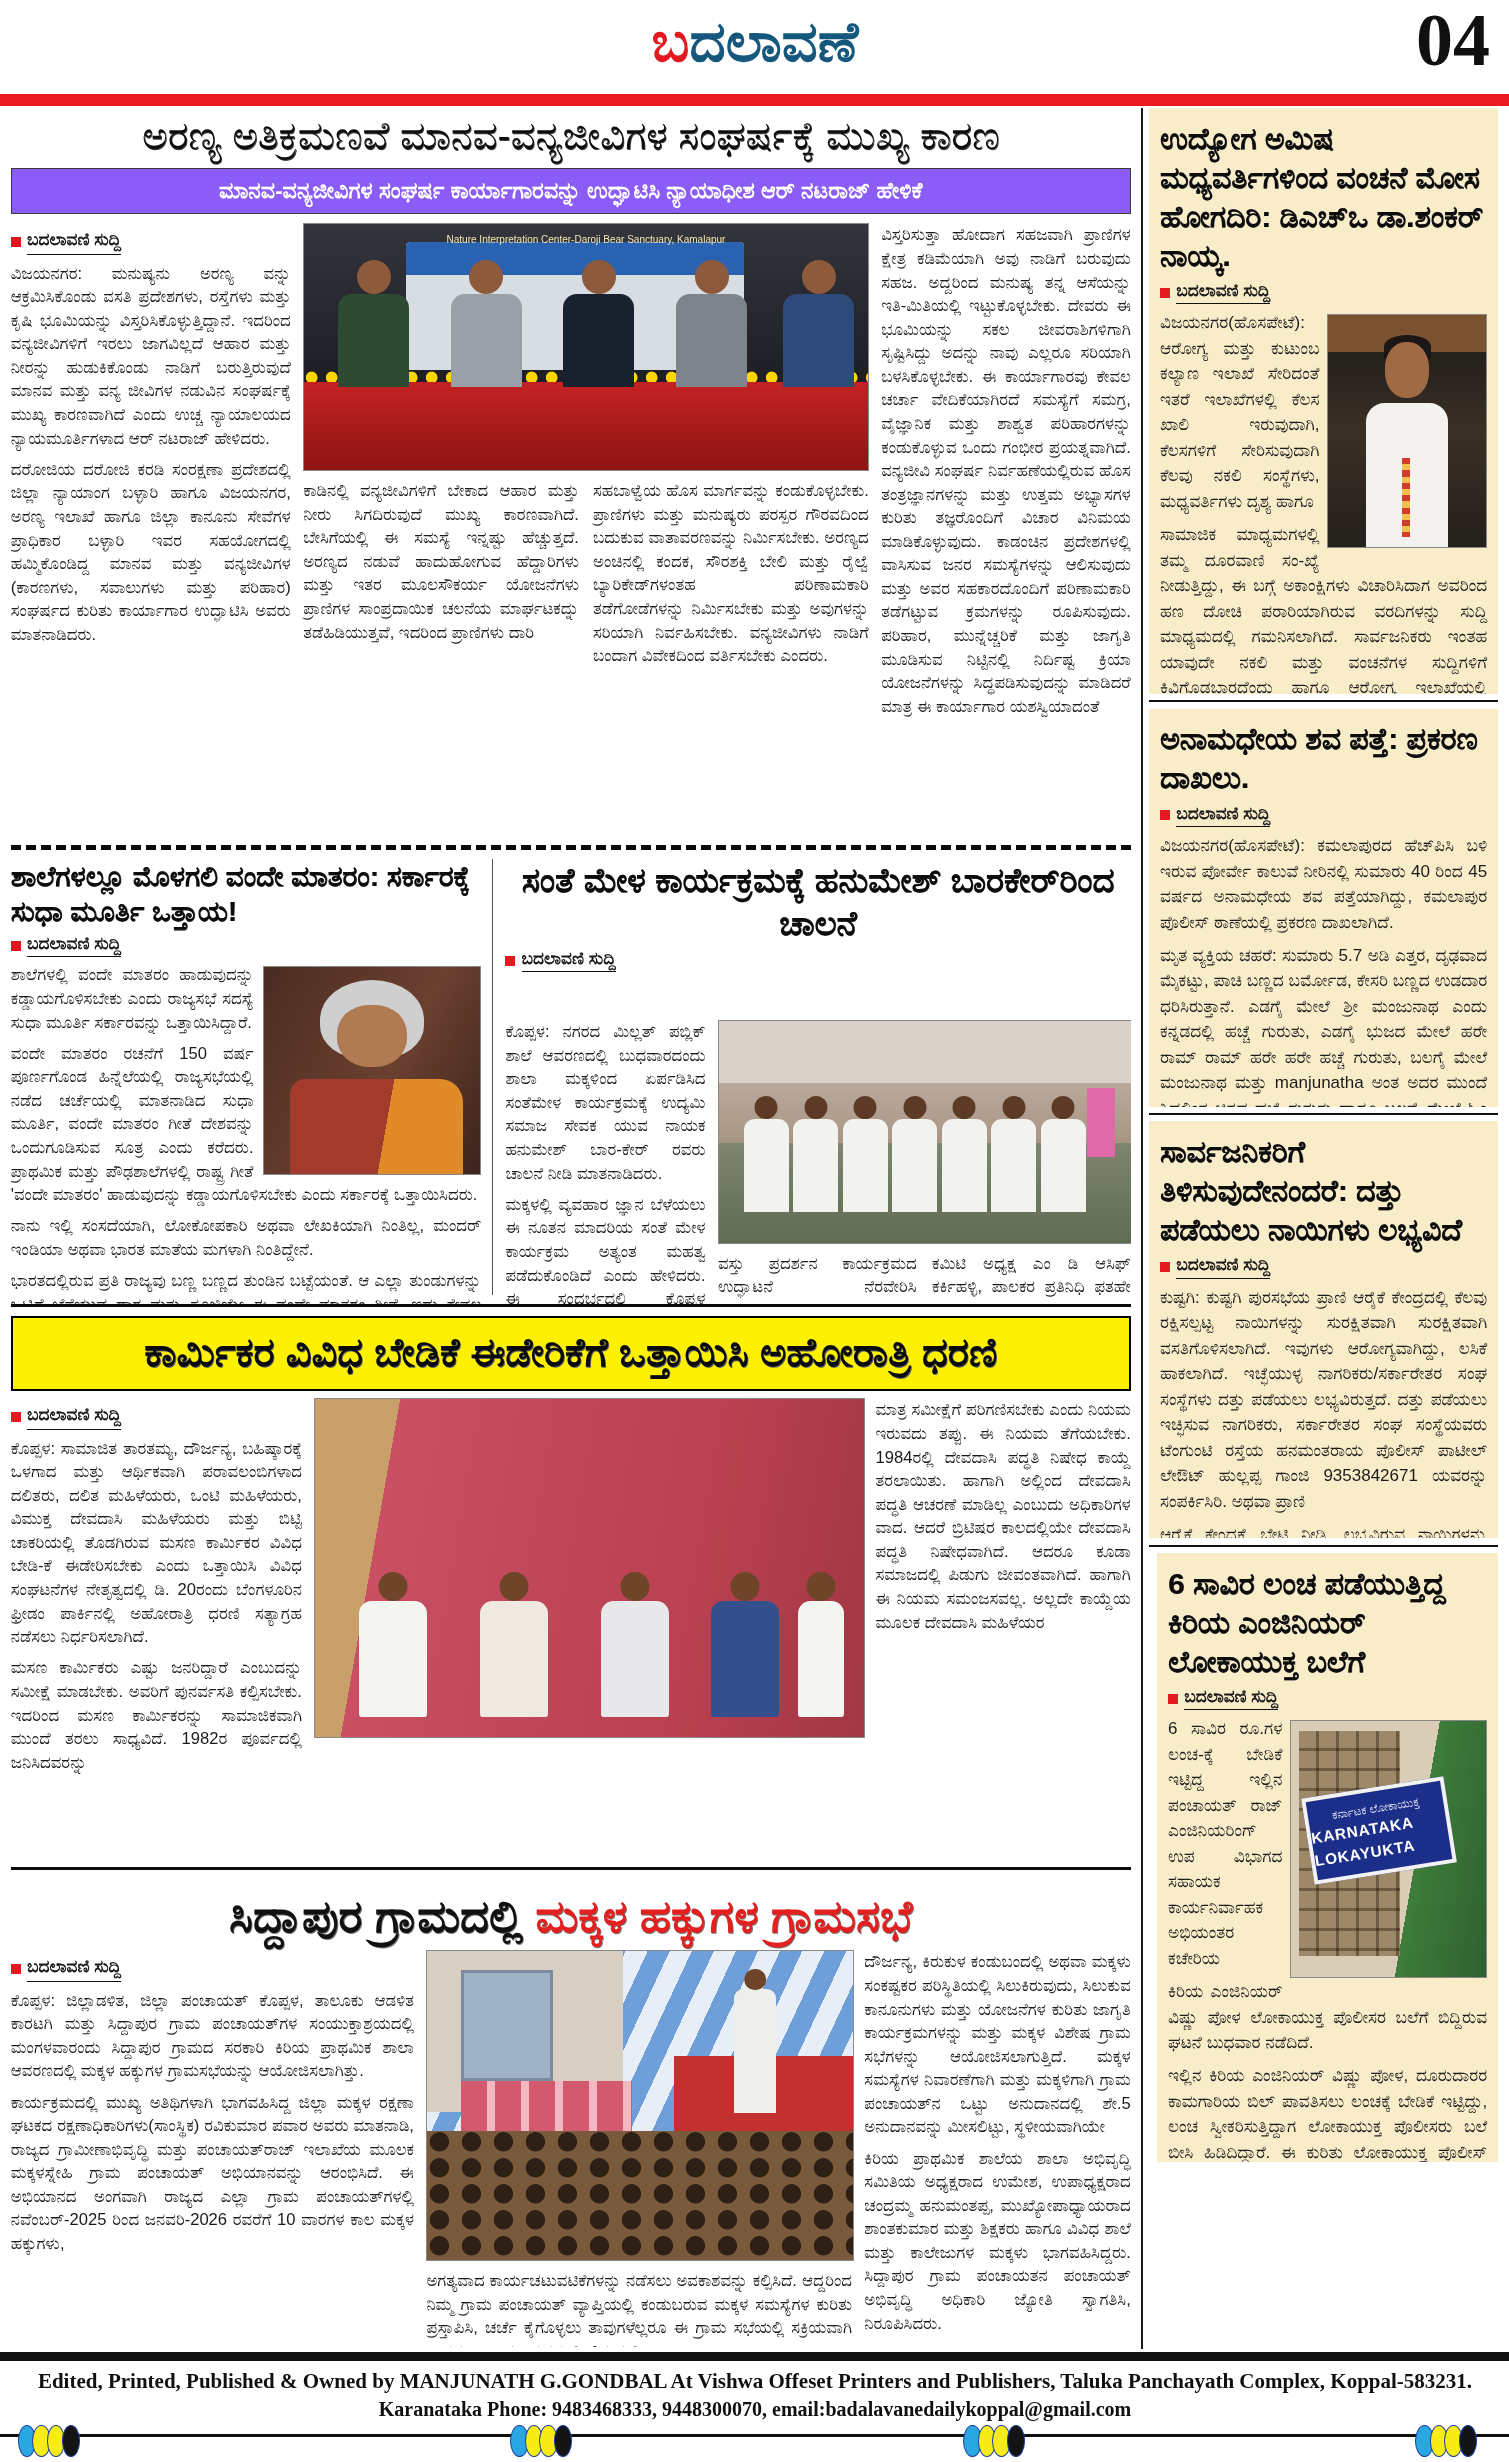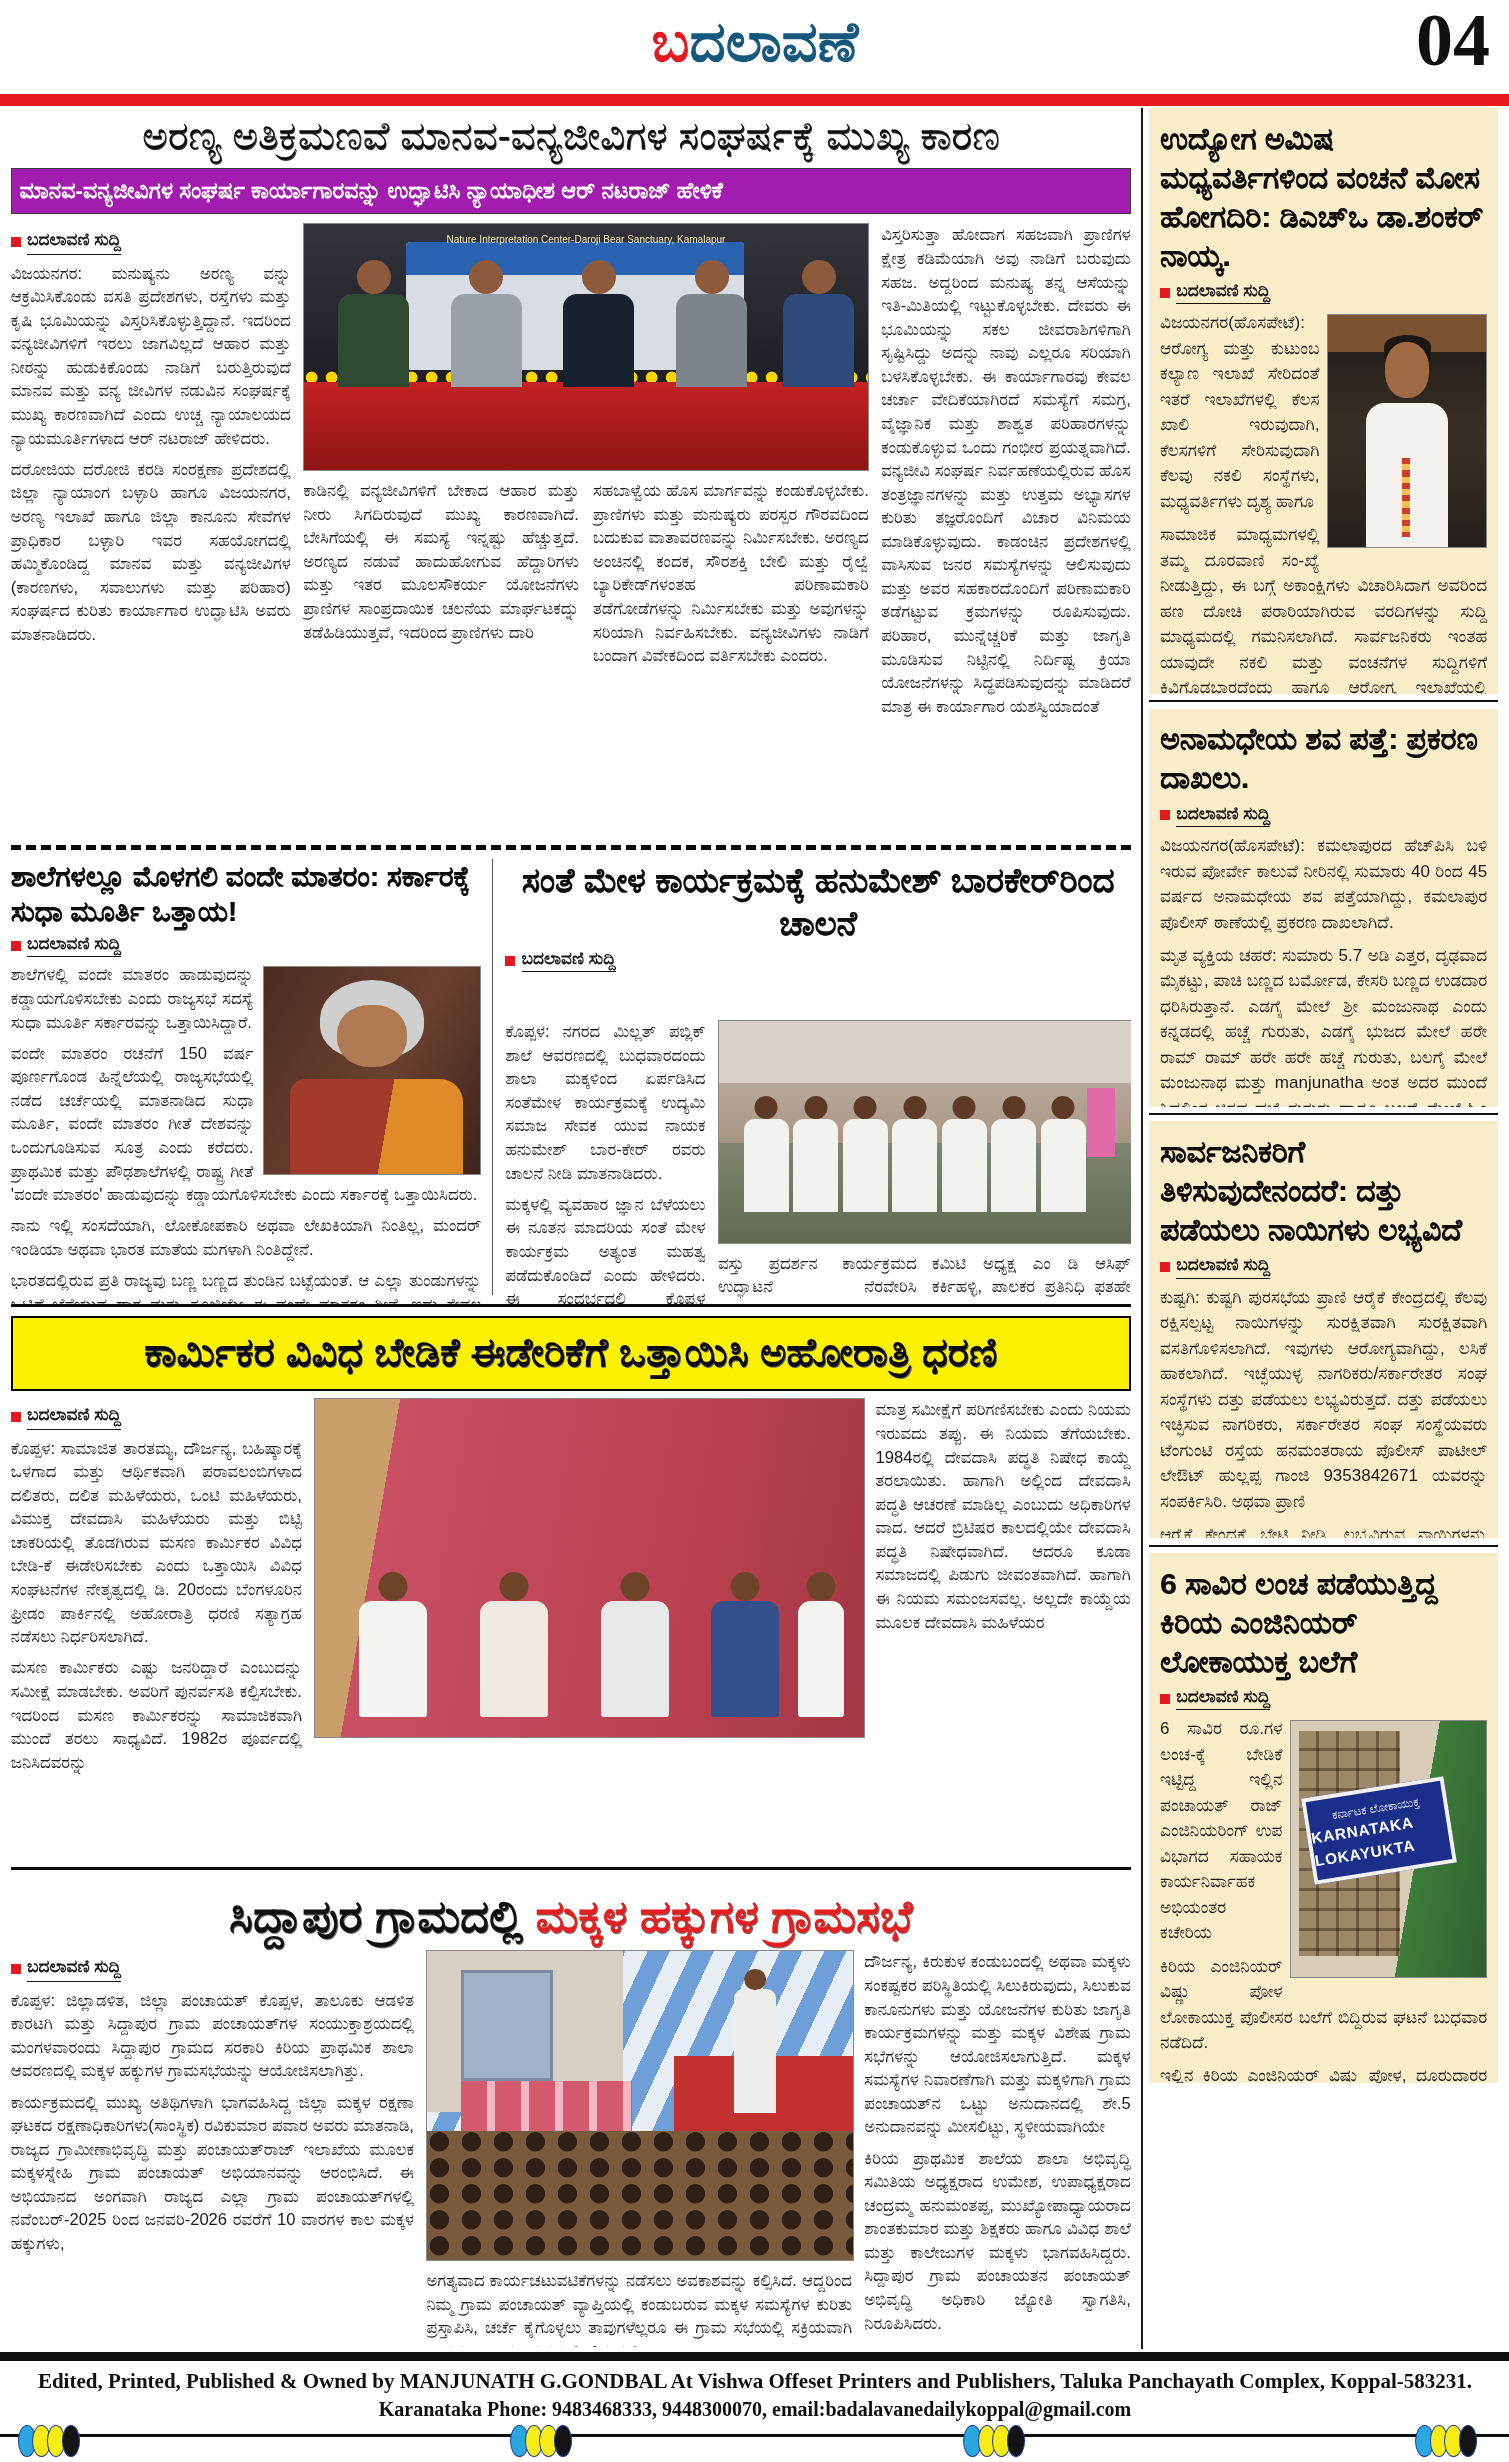--- a/index.html
+++ b/index.html
@@ -20,22 +20,22 @@
   .byline{display:flex;align-items:center;gap:6.2px;margin:4.6px 0 6.2px 0;}
   .byline .sq{width:10px;height:10px;background:#e3191f;display:inline-block;}
   .byline .bl{font-size:17px;font-weight:bold;border-bottom:1.5px solid #111;padding-bottom:2.3px;}
   .bodytxt{font-size:16.6px;line-height:1.42;text-align:justify;}
   .bodytxt p{margin:0 0 7.7px 0;}
   .photo{position:relative;overflow:hidden;border:0.8px solid #888;background:#777;}
   
   .lead{position:absolute;left:10.8px;top:110px;width:1120px;height:727px;overflow:hidden;}
   .lead-h1{font-size:39px;font-weight:normal;text-align:center;color:#0d0d0d;line-height:1.2;
            text-shadow:0.8px 0.8px 0 #444;margin:3.1px 0 7.7px 0;}
-  .lead-sub{background:#a21caf;border:1.5px solid #3a3a3a;color:#fff;font-size:22.4px;font-weight:bold;
-            padding:9.3px 7.7px;}
+  .lead-sub{background:#8b5cf6;border:1.5px solid #3a3a3a;color:#fff;font-size:22.4px;font-weight:bold;
+            text-align:center;padding:9.3px 7.7px;}
   .lead-cols{display:flex;gap:12.4px;margin-top:9.3px;}
   .lead-c1{flex:0 0 25%;}
   .lead-mid{flex:0 0 50.5%;}
   .lead-c4{flex:1;}
   .photo-lead{height:246px;margin-bottom:7.7px;background:linear-gradient(#34343c,#1f1f26 60%,#15151a);}
   .pl-screen{position:absolute;left:18%;top:7%;width:60%;height:52%;background:#d7dde2;border-radius:4.6px;}
   .pl-screenbar{position:absolute;left:0;top:0;width:100%;height:26%;background:#2862b0;border-radius:4.6px 4.6px 0 0;}
   .pl-caption{position:absolute;left:0;top:9.3px;width:100%;text-align:center;color:#f3e9b0;font-size:10px;z-index:3;}
   .pl-table{position:absolute;left:0;bottom:0;width:100%;height:36%;
             background:linear-gradient(#c42222,#8e1414);}
@@ -334,21 +334,21 @@
         <span class="sq"></span>
         <span class="bl">ಬದಲಾವಣಿ ಸುದ್ದಿ</span>
       </div>
       <div class="bodytxt">
         <p>ಕುಷ್ಟಗಿ: ಕುಷ್ಟಗಿ ಪುರಸಭೆಯ ಪ್ರಾಣಿ ಆರೈಕೆ ಕೇಂದ್ರದಲ್ಲಿ ಕೆಲವು ರಕ್ಷಿಸಲ್ಪಟ್ಟ ನಾಯಿಗಳನ್ನು ಸುರಕ್ಷಿತವಾಗಿ ಸುರಕ್ಷಿತವಾಗಿ ವಸತಿಗೊಳಿಸಲಾಗಿದೆ. ಇವುಗಳು ಆರೋಗ್ಯವಾಗಿದ್ದು, ಲಸಿಕೆ ಹಾಕಲಾಗಿದೆ. ಇಚ್ಛೆಯುಳ್ಳ ನಾಗರಿಕರು/ಸರ್ಕಾರೇತರ ಸಂಘ ಸಂಸ್ಥೆಗಳು ದತ್ತು ಪಡೆಯಲು ಲಭ್ಯವಿರುತ್ತದೆ. ದತ್ತು ಪಡೆಯಲು ಇಚ್ಛಿಸುವ ನಾಗರಿಕರು, ಸರ್ಕಾರೇತರ ಸಂಘ ಸಂಸ್ಥೆಯವರು ಟೆಂಗುಂಟಿ ರಸ್ತೆಯ ಹನಮಂತರಾಯ ಪೊಲೀಸ್ ಪಾಟೀಲ್ ಲೇಔಟ್ ಹುಲ್ಲಪ್ಪ ಗಾಂಜಿ 9353842671 ಯವರನ್ನು ಸಂಪರ್ಕಿಸಿರಿ. ಅಥವಾ ಪ್ರಾಣಿ</p>
         <p>ಆರೈಕೆ ಕೇಂದ್ರಕ್ಕೆ ಭೇಟಿ ನೀಡಿ, ಲಭ್ಯವಿರುವ ನಾಯಿಗಳನ್ನು ಪರಿಶೀಲಿಸಿ ಸೂಕ್ತ ಪ್ರಕ್ರಿಯೆ ಅನುಸರಿಸಿ ದತ್ತು ಪಡೆಯಬಹುದು ಎಂದು ಪುರಸಭೆ ಮುಖ್ಯಾಧಿಕಾರಿಗಳು ಪ್ರಕಟಣೆಯಲ್ಲಿ ತಿಳಿಸಿದ್ದಾರೆ.</p>
       </div>
     </div>
     <div class="sb-rule"></div>
 
-    <div class="sb-art" style="height:530px;">
+    <div class="sb-art" style="height:609px;margin-left:8px;">
       <div class="sb-h">6 ಸಾವಿರ ಲಂಚ ಪಡೆಯುತ್ತಿದ್ದ ಕಿರಿಯ ಎಂಜಿನಿಯರ್ ಲೋಕಾಯುಕ್ತ ಬಲೆಗೆ</div>
       <div class="byline">
         <span class="sq"></span>
         <span class="bl">ಬದಲಾವಣಿ ಸುದ್ದಿ</span>
       </div>
       <div class="bodytxt">
         <div class="photo photo-loka">
           <div class="loka-grid"></div>
           <div class="loka-sign">
             <span class="kn">ಕರ್ನಾಟಕ ಲೋಕಾಯುಕ್ತ</span>

